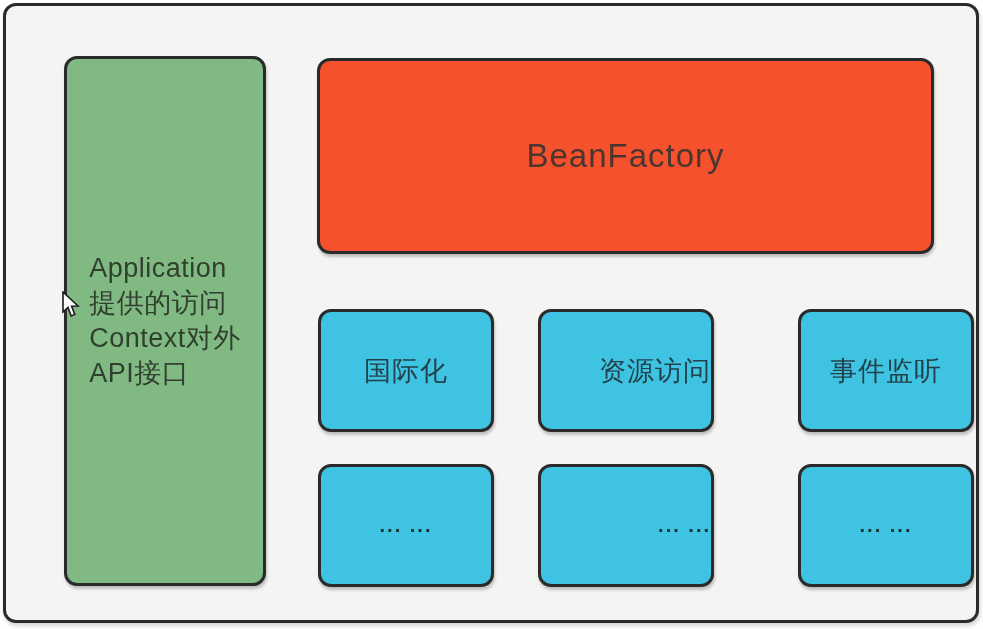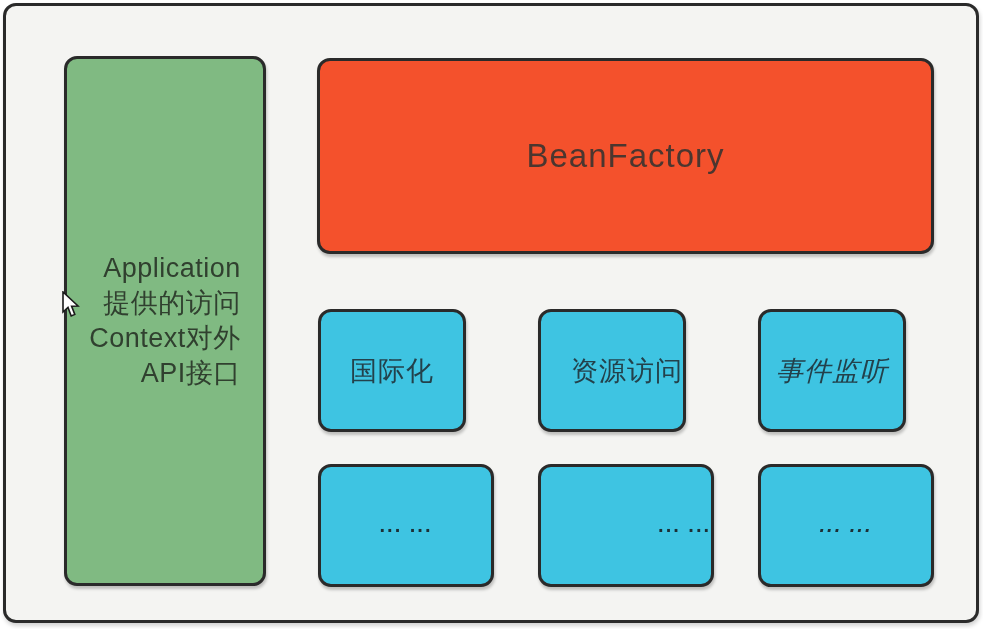--- a/index.html
+++ b/index.html
@@ -38,21 +38,21 @@
     box-shadow: 1px 3px 3px rgba(0,0,0,0.22);
   }
   .green-box {
     left: 58px;
     top: 50px;
     width: 202px;
     height: 530px;
     background: #80ba82;
   }
   .green-box .text-block {
-    text-align: right;
+    text-align: left;
     font-size: 27px;
     line-height: 35px;
     color: #30402f;
     letter-spacing: 0.5px;
   }
   .orange-box {
     left: 311px;
     top: 52px;
     width: 617px;
     height: 196px;
@@ -67,30 +67,30 @@
     background: #3ec4e2;
   }
   .cyan-box .label {
     font-size: 27px;
     color: #23414b;
     letter-spacing: 1px;
   }
   .row-mid .cyan-box {
     top: 303px;
     height: 123px;
-    width: 148px;
+    width: 176px;
   }
   .row-bottom .cyan-box {
     top: 458px;
     height: 123px;
     width: 176px;
   }
   .pos-1 { left: 312px; }
   .pos-2 { left: 532px; justify-content: flex-end; }
-  .pos-3 { left: 752px; font-style: italic; }
+  .pos-3 { left: 792px; }
   .ellipsis-label {
     font-size: 20px;
     font-weight: bold;
     color: #1c2f36;
     letter-spacing: 2px;
   }
   .cursor {
     position: absolute;
     left: 60px;
     top: 291px;

